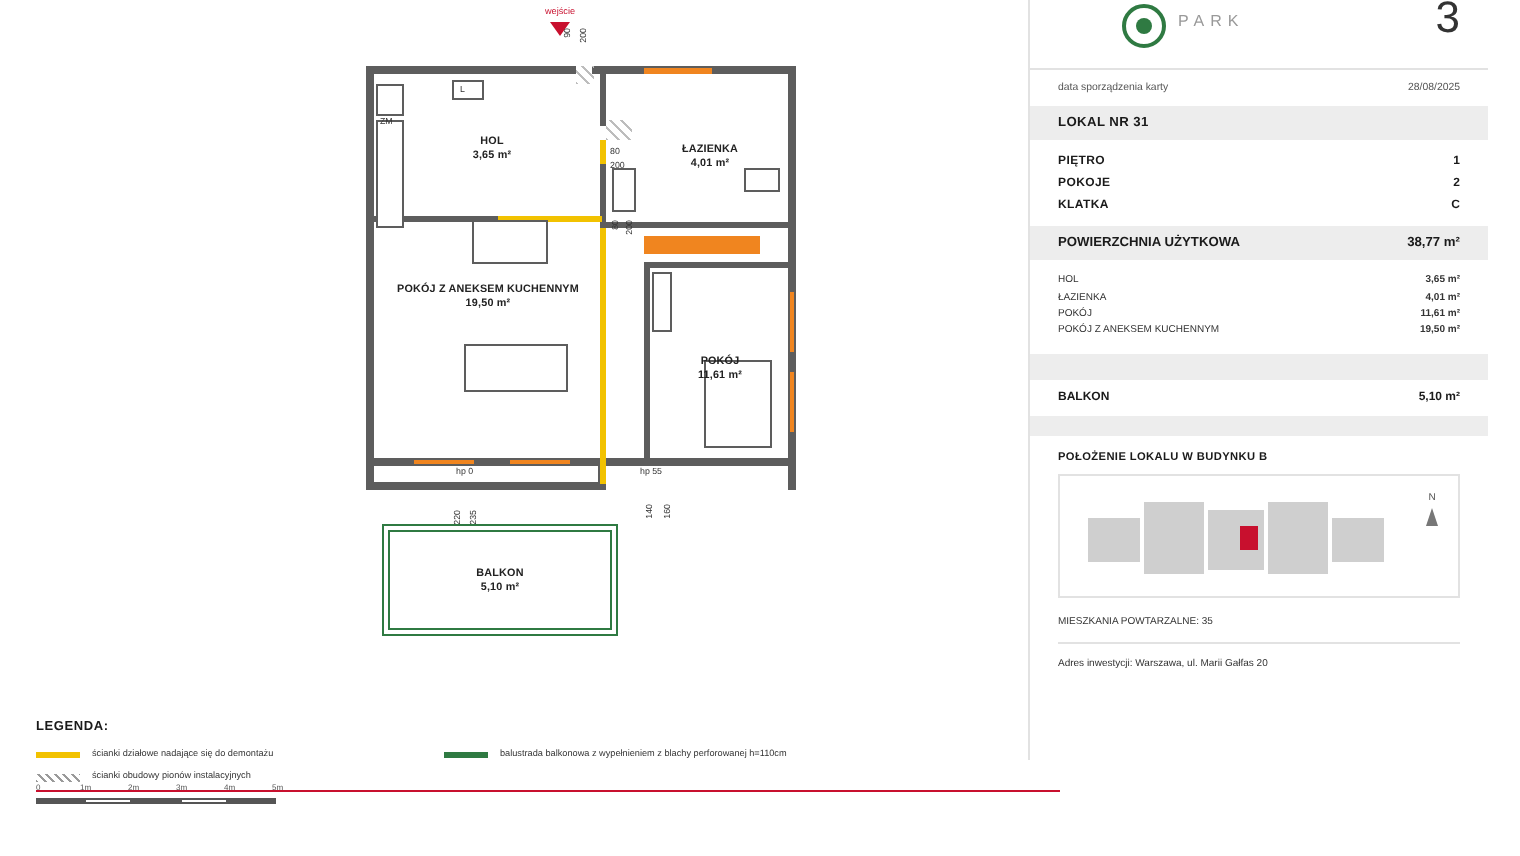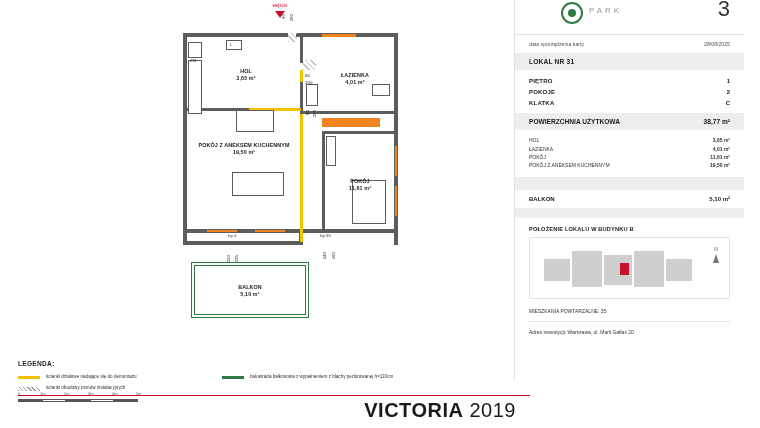--- a/index.html
+++ b/index.html
@@ -281,24 +281,20 @@
         <div class="scale-lab" style="left:0px;">0</div>
         <div class="scale-lab" style="left:22px;">1m</div>
         <div class="scale-lab" style="left:46px;">2m</div>
         <div class="scale-lab" style="left:70px;">3m</div>
         <div class="scale-lab" style="left:94px;">4m</div>
         <div class="scale-lab" style="left:118px;">5m</div>
       </div>
     </div>
 
     <div class="brand-rule"></div>
-    <div class="brand">
-      <span class="b1">VICTORIA</span>
-      <span class="b2">2019</span>
-    </div>
   </div>
 
   <div class="right">
 
     <div class="logo-row">
       <div class="logo-mark"></div>
       <div class="logo-txt">PARK</div>
       <div class="big-num">3</div>
     </div>
 

